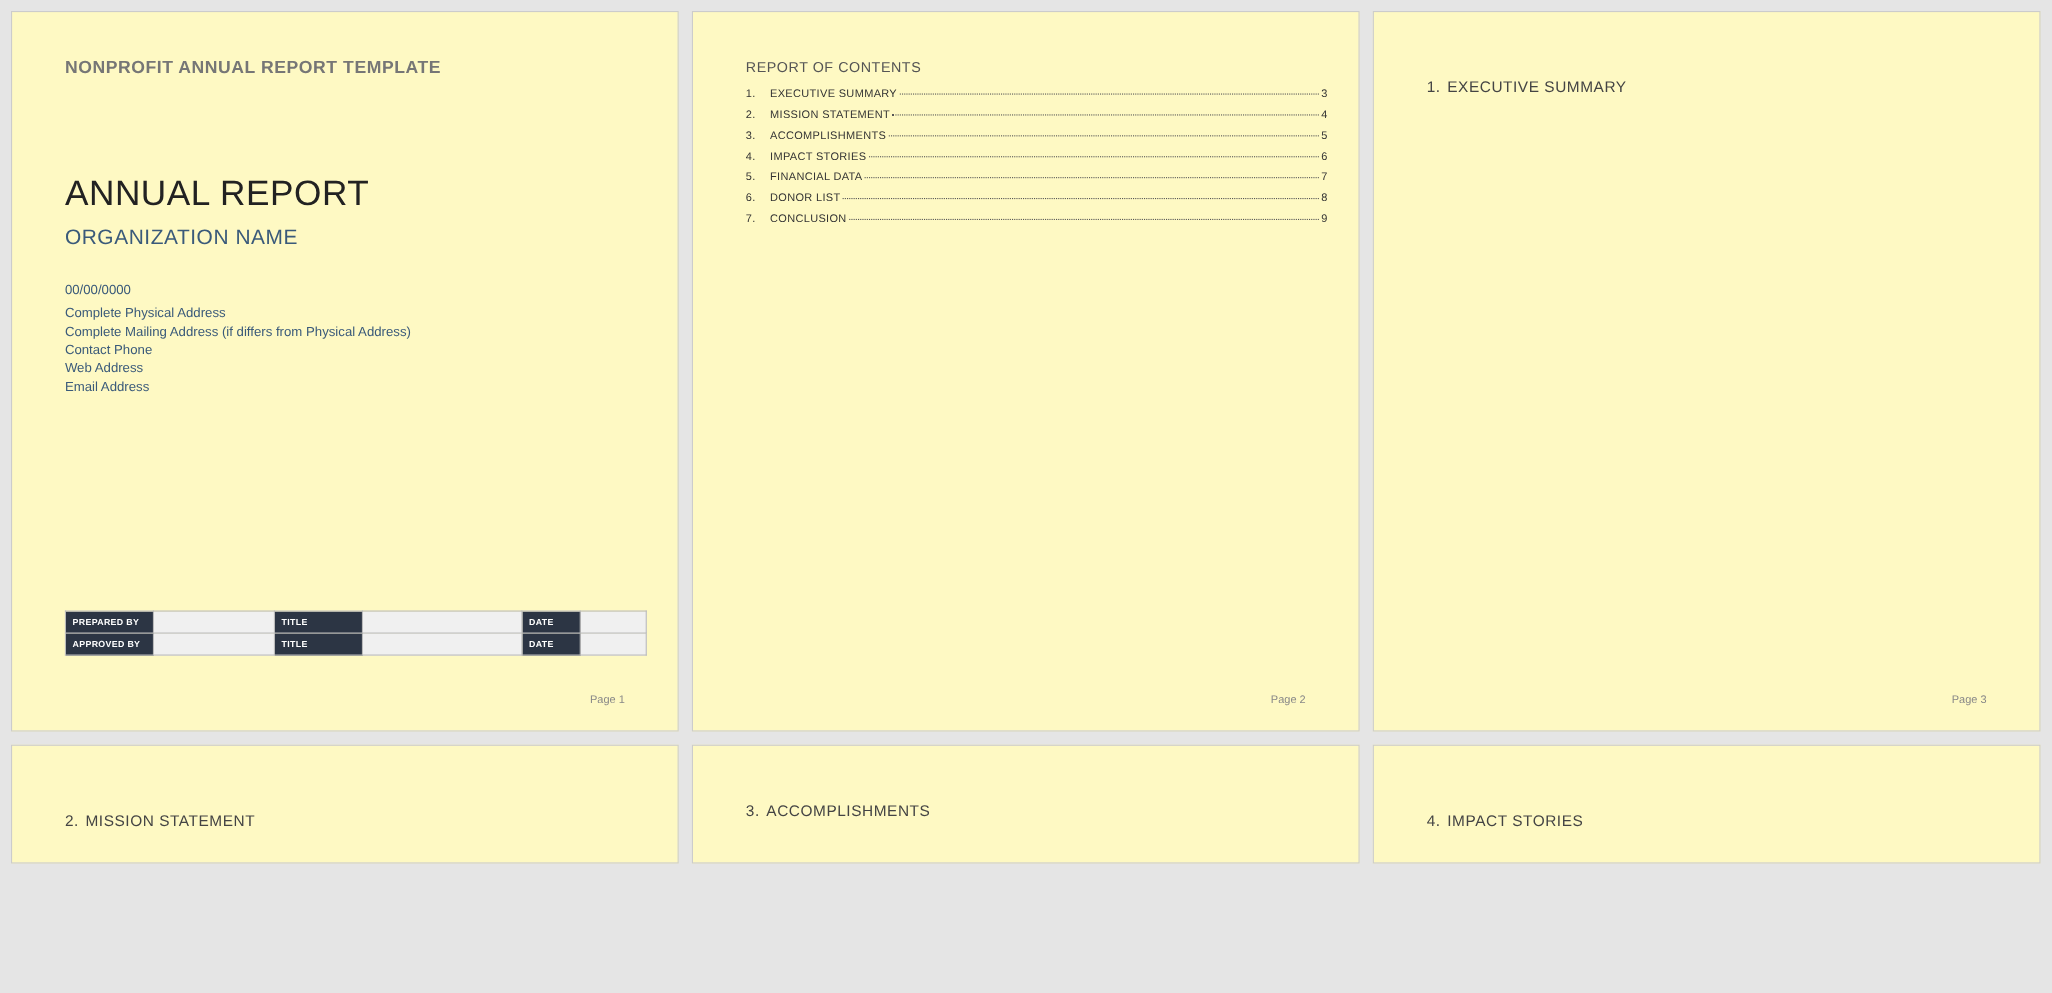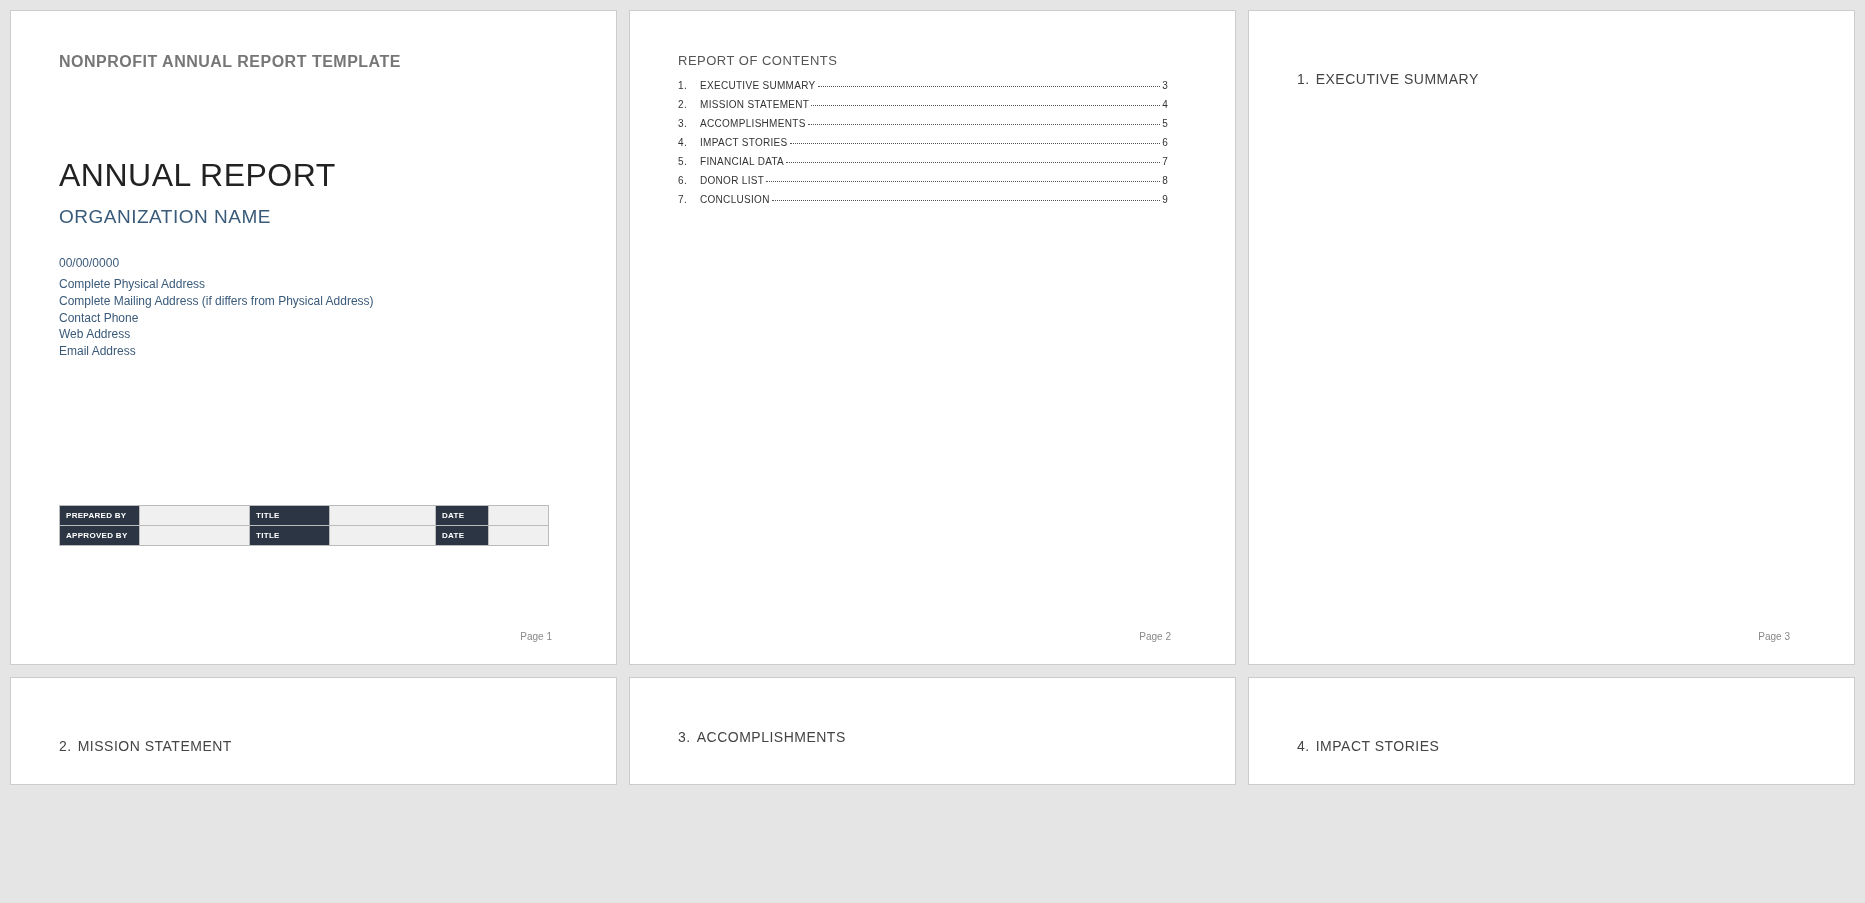--- a/index.html
+++ b/index.html
@@ -9,37 +9,37 @@
     padding: 10px;
   }
   .pages-grid {
     display: grid;
     grid-template-columns: repeat(3, 1fr);
     gap: 12px;
     max-width: 1845px;
     margin: 0 auto;
   }
   .page {
-    background: #ffffff;
+    background: #fef9c3;
     border: 1px solid #ccc;
     position: relative;
-    padding: 42px 67px 30px 48px;
+    padding: 42px 28px 30px 48px;
     min-height: 655px;
     display: flex;
     flex-direction: column;
   }
   .page-short {
     min-height: 80px;
     padding-top: 42px;
     justify-content: center;
   }
   .page-num {
     position: absolute;
     bottom: 22px;
-    right: 64px;
+    right: 48px;
     font-size: 10px;
     color: #888;
   }
   
   .tpl-header {
     font-size: 16px;
     font-weight: bold;
     letter-spacing: 0.5px;
     color: #767676;
     margin-bottom: 86px;
@@ -63,21 +63,21 @@
     color: #3a5a7a;
     margin-bottom: 6px;
   }
   .addr-block {
     font-size: 12px;
     color: #3a5a7a;
     line-height: 1.4;
   }
   .approval-table {
     margin-top: auto;
-    margin-bottom: 88px;
+    margin-bottom: 38px;
     border-collapse: collapse;
     width: 100%;
     font-size: 8px;
   }
   .approval-table td {
     border: 1px solid #bbb;
     padding: 5px 6px;
     background: #f0f0f0;
   }
   .approval-table td.label {

